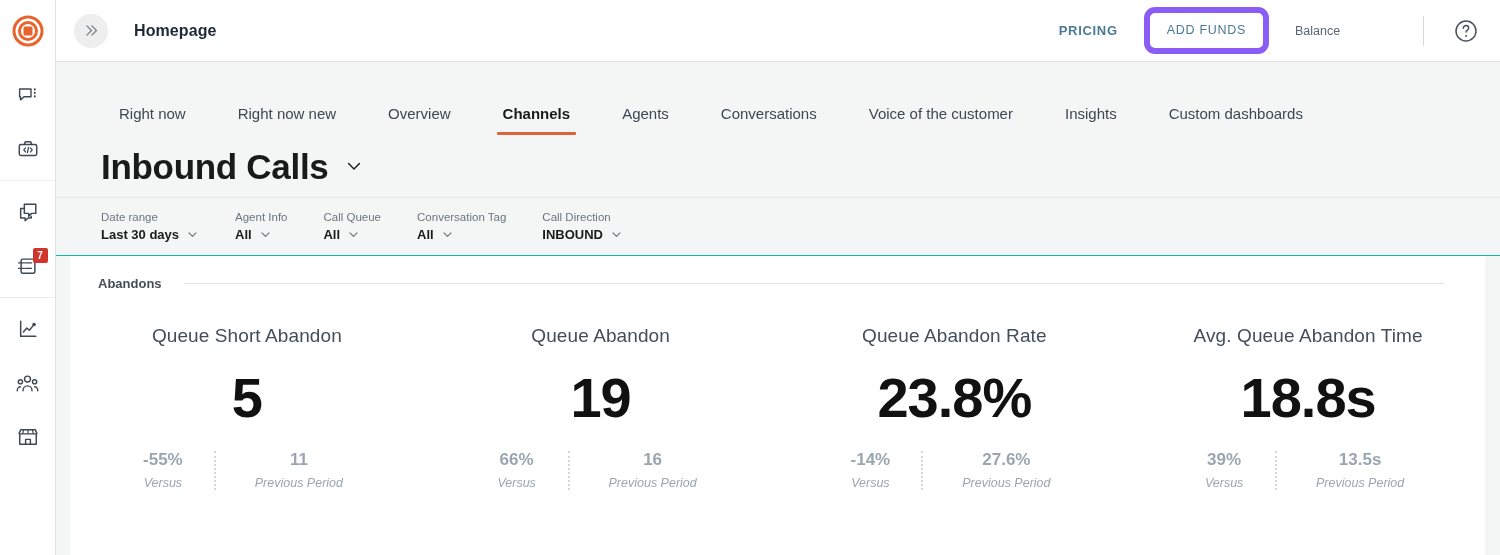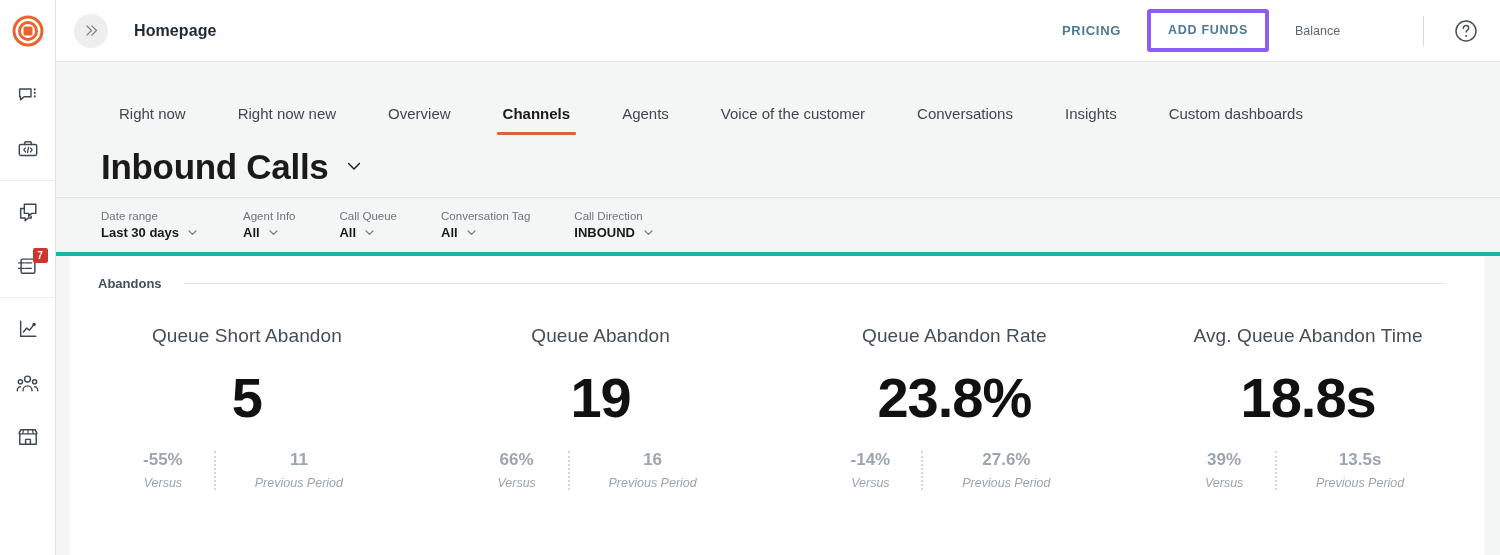--- a/index.html
+++ b/index.html
@@ -108,25 +108,25 @@
   .pricing-link {
     font-size: 13px;
     font-weight: 700;
     letter-spacing: .7px;
     color: #4a7a96;
     cursor: pointer;
     margin-right: 26px;
   }
   .add-funds-btn {
     font-size: 12.5px;
-    font-weight: 700;
+    font-weight: 400;
     letter-spacing: .7px;
     color: #4a7a96;
-    border: 4px solid #8b5cf6;
-    border-radius: 3px;
+    border: 6px solid #8b5cf6;
+    border-radius: 11px;
     padding: 11px 17px;
     background: #fff;
     cursor: pointer;
     line-height: 1;
   }
   .balance-box {
     margin-left: 26px;
     width: 120px;
   }
   .balance-label {
@@ -193,25 +193,25 @@
     line-height: 1;
   }
   .title-caret { margin-left: 16px; display: flex; align-items: center; cursor: pointer; }
 
   
   .filters {
     height: 59px;
     min-height: 59px;
     background: #f4f5f5;
     border-top: 1px solid #e4e5e5;
-    border-bottom: 4px solid #14b8a6;
+    border-bottom: 1px solid #14b8a6;
     display: flex;
     align-items: center;
     padding-left: 45px;
-    gap: 8px;
+    gap: 0;
   }
   .filter {
     margin-right: 36px;
   }
   .filter-label {
     font-size: 11.5px;
     color: #6b7680;
     margin-bottom: 3px;
     line-height: 1.1;
     white-space: nowrap;
@@ -432,22 +432,22 @@
       </div>
     </header>
 
     <div class="tabs-wrap">
       <div class="tabs" id="tabs">
           <div class="tab">Right now</div>
           <div class="tab">Right now new</div>
           <div class="tab">Overview</div>
           <div class="tab active">Channels</div>
           <div class="tab">Agents</div>
+          <div class="tab">Conversations</div>
           <div class="tab">Voice of the customer</div>
-          <div class="tab">Conversations</div>
           <div class="tab">Insights</div>
           <div class="tab">Custom dashboards</div>
         </div>
     </div>
 
     <div class="title-row">
       <div class="page-title">Inbound Calls</div>
       <div class="title-caret">
         <svg width="20" height="20" viewBox="0 0 24 24" fill="none" stroke="#1a1a1a" stroke-width="1.7" stroke-linecap="round" stroke-linejoin="round">
           <path d="M5.5 9 12 15.5 18.5 9"></path>

